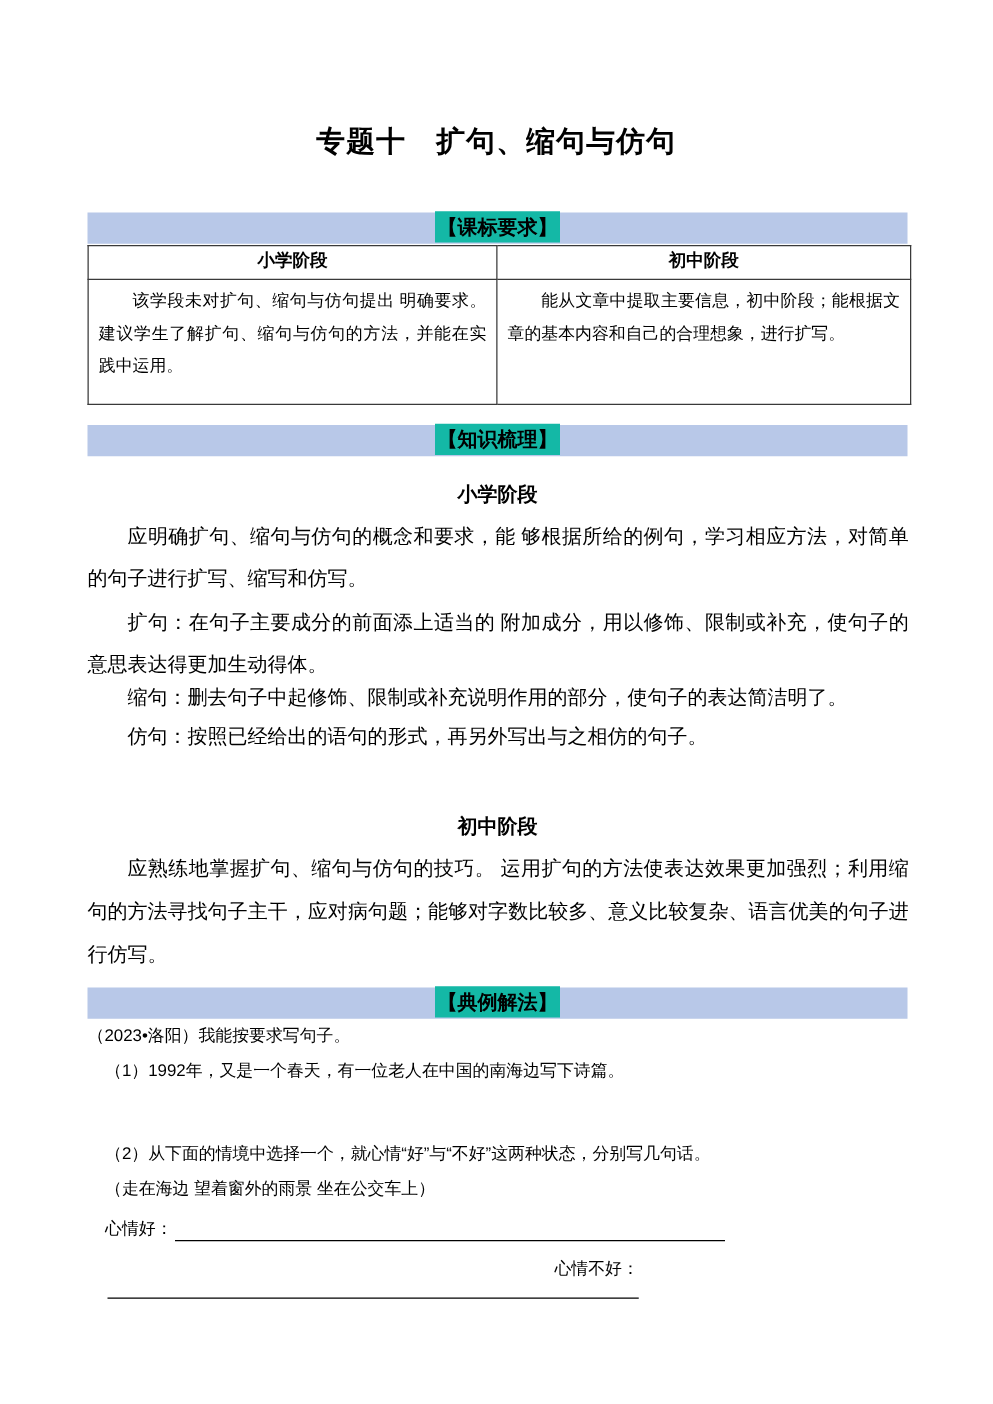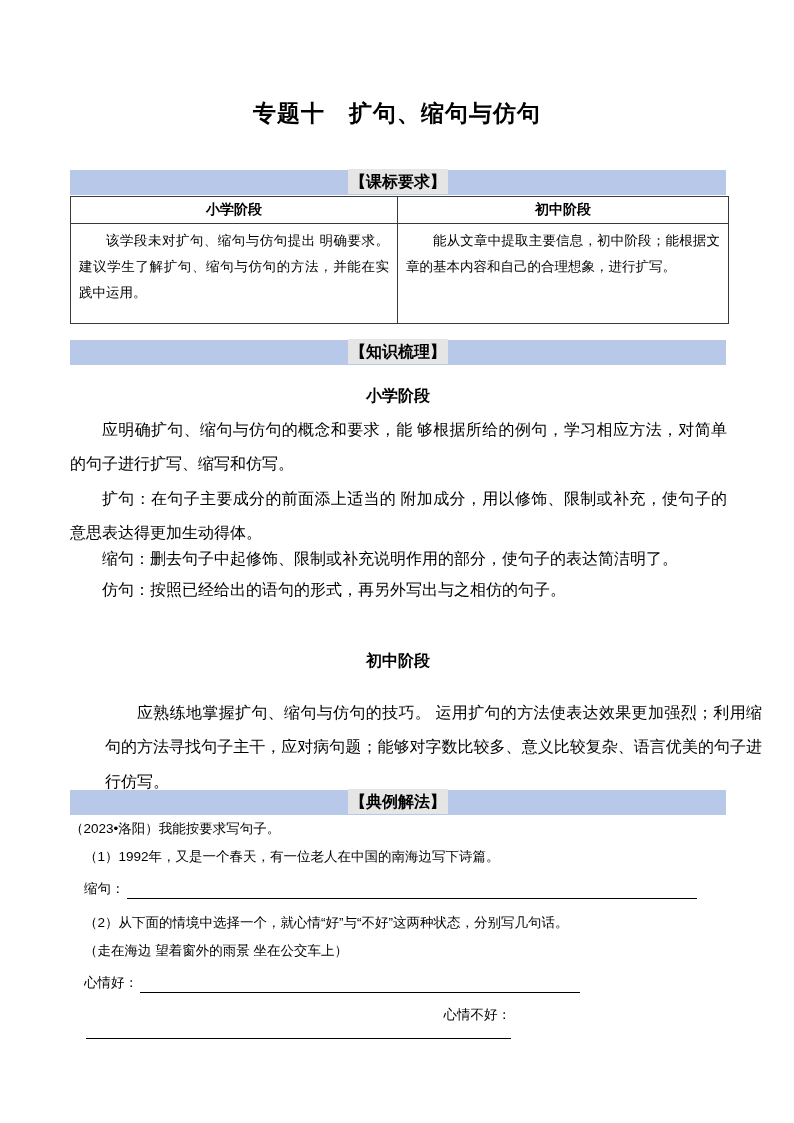--- a/index.html
+++ b/index.html
@@ -42,21 +42,21 @@
     position: absolute;
     left: 70px;
     width: 656px;
     height: 25px;
     background: #b8c8e8;
     display: flex;
     align-items: center;
     justify-content: center;
   }
   .banner .banner-label {
-    background: #e5e5e5;
+    background: #14b8a6;
     padding: 0 2px;
     font-family: "DejaVu Sans", "Liberation Sans", sans-serif;
     font-weight: bold;
     font-size: 16px;
     line-height: 25px;
     height: 25px;
     white-space: nowrap;
     position: relative;
     top: -1px;
   }
@@ -119,21 +119,21 @@
     font-size: 16px;
     line-height: 2.15;
     text-indent: 2em;
     text-align: justify;
     text-justify: inter-ideograph;
   }
   #para-primary-intro { top: 413px; }
   #para-expand        { top: 482px; }
   #para-shrink        { top: 542px; }
   #para-imitate       { top: 573px; }
-  #para-middle-intro  { top: 696px; margin-left: 35px; }
+  #para-middle-intro  { top: 679px; }
 
   
   .ex-line {
     position: absolute;
     font-family: "Liberation Sans", "DejaVu Sans", sans-serif;
     font-size: 13.5px;
     line-height: 1.5;
     white-space: nowrap;
   }
   #ex-source   { left: 70px;  top: 819px; }
@@ -213,24 +213,20 @@
   <div class="para" id="para-middle-intro">应熟练地掌握扩句、缩句与仿句的技巧。 运用扩句的方法使表达效果更加强烈；利用缩句的方法寻找句子主干，应对病句题；能够对字数比较多、意义比较复杂、语言优美的句子进行仿写。</div>
 
   <div class="banner" id="banner-examples">
     <span class="banner-label">【典例解法】</span>
   </div>
 
   <div class="ex-line" id="ex-source">（2023•洛阳）我能按要求写句子。</div>
 
   <div class="ex-line" id="ex-q1">（1）1992年，又是一个春天，有一位老人在中国的南海边写下诗篇。</div>
 
-  <div class="answer-row" id="ans-shrink">
-    <span class="ans-label">缩句：</span>
-    <span class="ans-rule"></span>
-  </div>
 
   <div class="ex-line" id="ex-q2a">（2）从下面的情境中选择一个，就心情“好”与“不好”这两种状态，分别写几句话。</div>
 
   <div class="ex-line" id="ex-q2b">（走在海边  望着窗外的雨景  坐在公交车上）</div>
 
   <div class="answer-row" id="ans-good">
     <span class="ans-label">心情好：</span>
     <span class="ans-rule"></span>
   </div>
 

